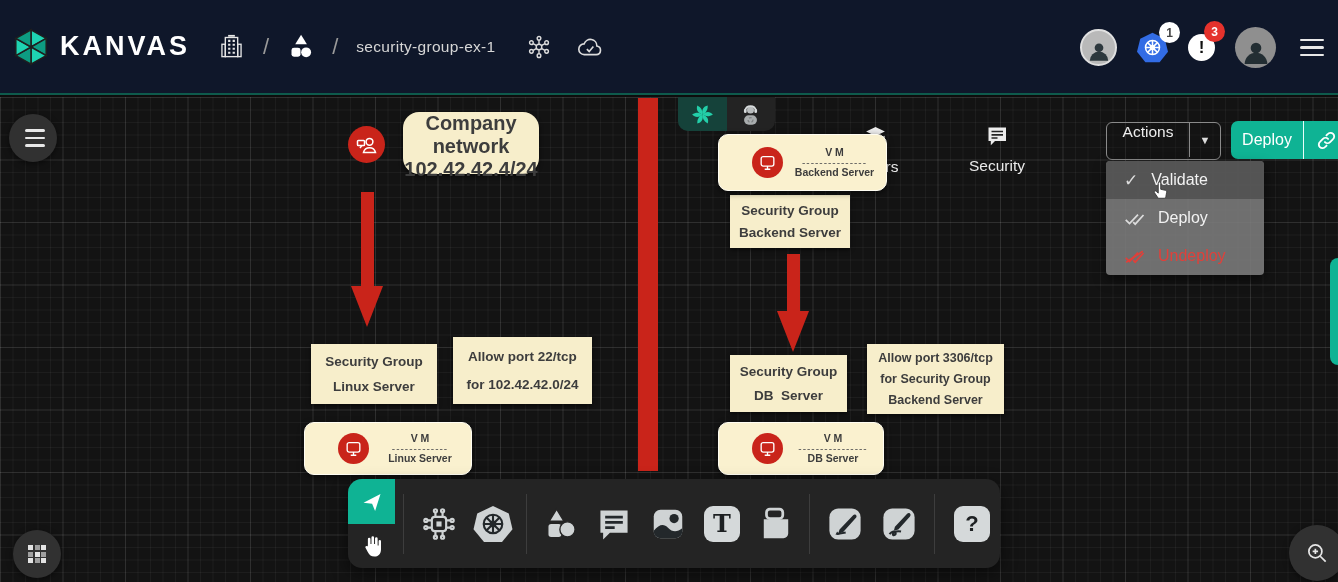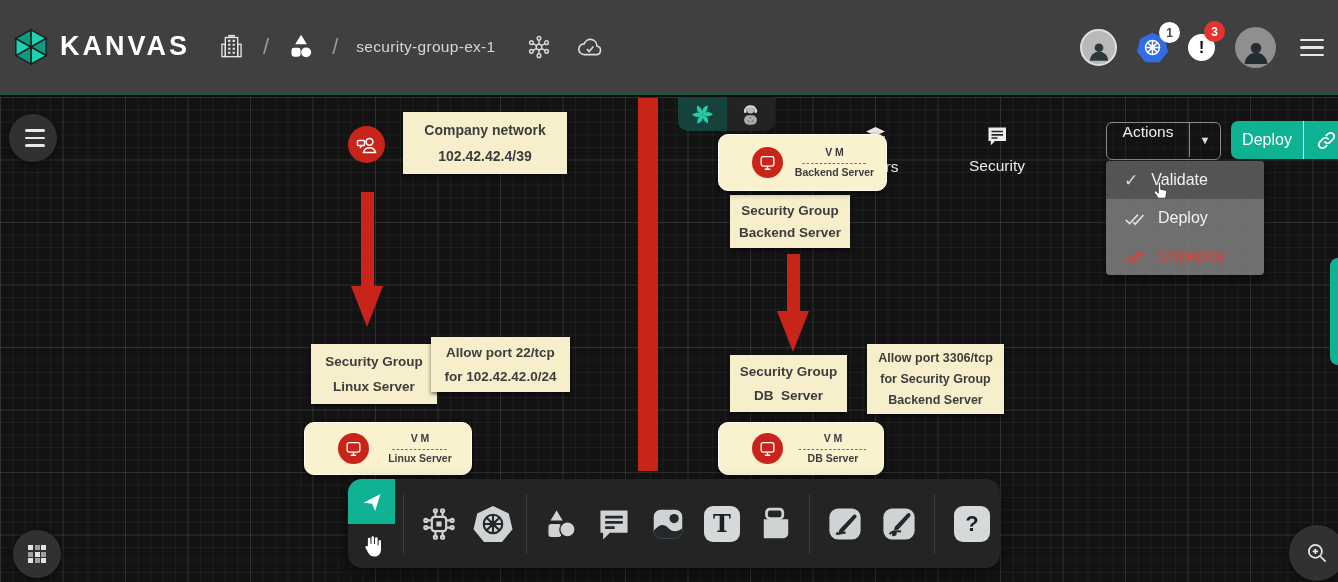--- a/index.html
+++ b/index.html
@@ -1,19 +1,19 @@
 <!DOCTYPE html>
 <html><head>
 <meta charset="utf-8">
 <style>
   html,body{margin:0;padding:0;background:#0d0d0d;}
   body{width:1338px;height:582px;overflow:hidden;font-family:"Liberation Sans",sans-serif;position:relative;}
   svg{display:block;}
   
-  .header{position:absolute;left:0;top:0;width:1338px;height:95px;background:#404040;border-bottom:2px solid #0e5a4c;display:flex;align-items:center;box-sizing:border-box;}
+  .header{position:absolute;left:0;top:0;width:1338px;height:95px;background:#0f172a;border-bottom:2px solid #0e5a4c;display:flex;align-items:center;box-sizing:border-box;}
   .logo{display:flex;align-items:center;gap:10px;margin-left:12px;cursor:pointer;}
   .logo-text{color:#fff;font-size:27px;font-weight:bold;letter-spacing:3px;}
   .crumbs{display:flex;align-items:center;gap:18px;margin-left:28px;}
   .crumb-sep{color:#9a9a9a;font-size:22px;font-weight:300;}
   .proj-name{color:#d6d6d6;font-size:15.5px;letter-spacing:.3px;}
   .hdr-right{position:absolute;right:0;top:0;height:95px;display:flex;align-items:center;gap:20px;padding-right:14px;}
   .avatar{border-radius:50%;background:#b9b9b9;display:flex;align-items:flex-end;justify-content:center;overflow:hidden;}
   .av-s{width:33px;height:33px;border:2px solid #e0e0e0;}
   .av-l{width:41px;height:41px;background:#8f8f8f;}
   .badge-wrap{position:relative;}
@@ -288,29 +288,29 @@
     <span>
       <svg viewBox="0 0 24 24" width="24" height="24" fill="none" stroke="#fff" stroke-width="1.5">
         <rect x="2.5" y="7.5" width="7" height="5" rx=".8"></rect>
         <path d="M5 15l1.8-2.5"></path>
         <circle cx="14.5" cy="8.8" r="3.4"></circle>
         <path d="M8.5 19.5a6.2 6.2 0 0 1 12 0z"></path>
       </svg>
     </span>
   </div>
 
-  <div class="abs note" style="left:403px;top:15px;width:164px;height:62px;font-size:14px;">
+  <div class="abs note" style="left:403px;top:15px;width:136px;height:62px;font-size:20px;border-radius:16px;">
     <div class="ln">Company network</div>
-    <div class="ln">102.42.42.4/39</div>
+    <div class="ln">102.42.42.4/24</div>
   </div>
   <div class="abs note" style="left:311px;top:247px;width:126px;height:60px;font-size:13.5px;">
     <div class="ln">Security Group</div>
     <div class="ln">Linux Server</div>
   </div>
-  <div class="abs note" style="left:431px;top:240px;width:139px;height:55px;font-size:13.5px;">
+  <div class="abs note" style="left:453px;top:240px;width:139px;height:67px;font-size:13.5px;">
     <div class="ln">Allow port 22/tcp</div>
     <div class="ln">for 102.42.42.0/24</div>
   </div>
   <div class="abs note" style="left:730px;top:98px;width:120px;height:53px;font-size:13.5px;">
     <div class="ln">Security Group</div>
     <div class="ln">Backend Server</div>
   </div>
   <div class="abs note" style="left:730px;top:258px;width:117px;height:57px;font-size:13.5px;">
     <div class="ln">Security Group</div>
     <div class="ln">DB  Server</div>

